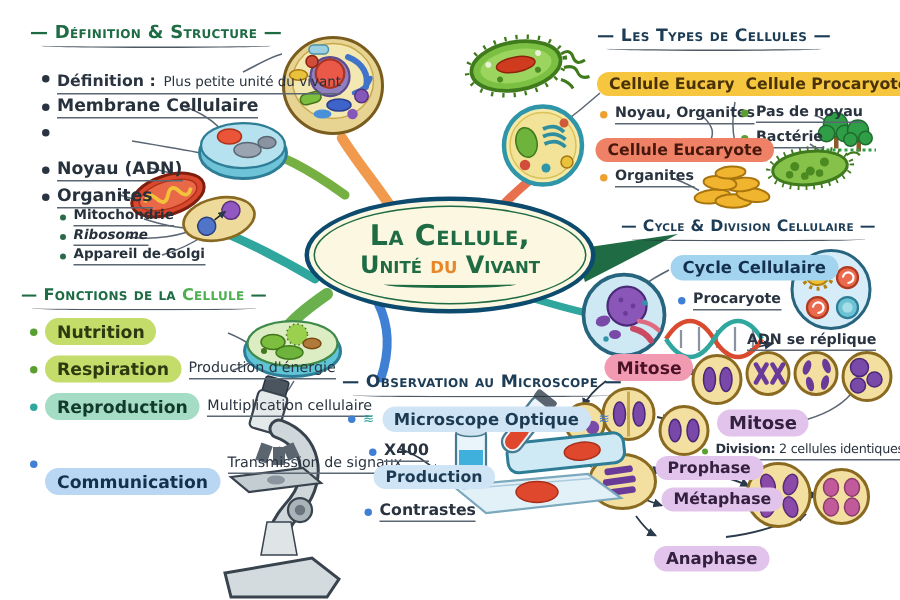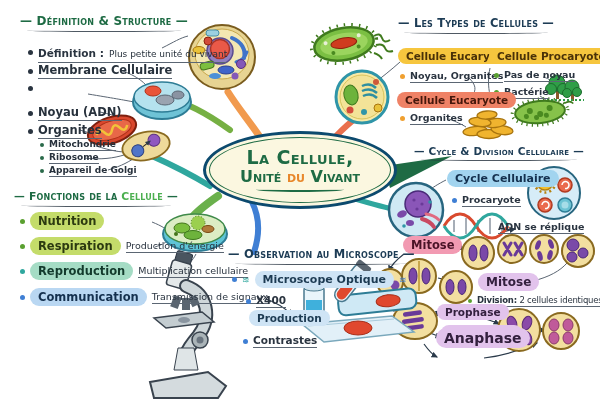--- a/index.html
+++ b/index.html
@@ -379,21 +379,21 @@
         <span class="item ul">Noyau (ADN)</span>
       </div>
   <div class="li" style="left:28px;top:123px;">
         <span class="dot navy"></span>
         <span class="item ul">Organites</span>
       </div>
   <div class="li" style="left:40px;top:139px;">
         <span class="dot greenD" style="width:4px;height:4px;"></span>
         <span class="tiny b ul">Mitochondrie</span>
       </div>
-  <div class="li" style="left:40px;top:152px;">
+  <div class="li" style="left:40px;top:152px;font-style:italic;">
         <span class="dot greenD" style="width:4px;height:4px;"></span>
         <span class="tiny b ul">Ribosome</span>
       </div>
   <div class="li" style="left:40px;top:165px;">
         <span class="dot greenD" style="width:4px;height:4px;"></span>
         <span class="tiny b ul">Appareil de Golgi</span>
       </div>
 
   <div class="hdr green" style="left:14px;top:190px;font-size:10.8px;"><span>— Fonctions de la </span><span style="color:#4caf50;">Cellule</span><span> —</span></div>
   <div class="li" style="left:20px;top:212px;">
@@ -405,21 +405,21 @@
         <span class="pill greenP" style="font-size:11.5px;">Respiration</span>
         <span class="small ul">Production d'énergie</span>
       </div>
   <div class="li" style="left:20px;top:262px;">
         <span class="dot teal"></span>
         <span class="pill mint" style="font-size:11.5px;">Reproduction</span>
         <span class="small ul">Multiplication cellulaire</span>
       </div>
   <div class="li" style="left:20px;top:288px;">
         <span class="dot blue"></span>
-        <span class="pill blueP" style="font-size:11.5px;">Communication</span>
+        <span class="pill blueP" style="font-size:11.5px;margin-top:24px;">Communication</span>
         <span class="small ul">Transmission de signaux</span>
       </div>
 
   <div class="hdr navy" style="left:398px;top:16px;font-size:11.5px;">— Les Types de Cellules —</div>
   <span class="pill yellow abs" style="left:398px;top:48px;font-size:10.5px;">Cellule Eucaryote</span>
   <span class="pill yellow abs" style="left:489px;top:48px;font-size:10.5px;">Cellule Procaryote</span>
   <div class="li" style="left:400px;top:70px;">
         <span class="dot orange"></span>
         <span class="small b ul">Noyau, Organites</span>
       </div>
@@ -445,21 +445,21 @@
       </div>
   <span class="abs small b ul" style="left:498px;top:221px;">ADN se réplique</span>
   <span class="pill pink abs" style="left:403px;top:236px;font-size:11.5px;">Mitose</span>
   <span class="pill lav abs" style="left:478px;top:273px;font-size:12px;">Mitose</span>
   <div class="li" style="left:468px;top:295px;">
         <span class="dot green" style="width:4px;height:4px;"></span>
         <span class="ul" style="font-size:8.5px;letter-spacing:-.2px;"><span class="b">Division:</span><span> 2 cellules identiques</span></span>
       </div>
   <span class="pill lav abs" style="left:437px;top:304px;font-size:10.5px;">Prophase</span>
   <span class="pill lav abs" style="left:441px;top:325px;font-size:10.5px;">Métaphase</span>
-  <span class="pill lav abs" style="left:436px;top:328px;font-size:14px;">Anaphase</span>
+  <span class="pill lav abs" style="left:436px;top:364px;font-size:11px;">Anaphase</span>
 
   <div class="hdr navy" style="left:228px;top:247px;font-size:11.5px;">— Observation au Microscope —</div>
   <div class="li" style="left:232px;top:271px;">
     <span class="dot blue"></span>
     <span class="squig">≋</span>
     <span class="pill pale" style="font-size:11px;">Microscope Optique</span>
     <span class="squig" style="color:#3f7fd4;">≋</span>
   </div>
   <div class="li" style="left:246px;top:294px;">
         <span class="dot blue"></span>

